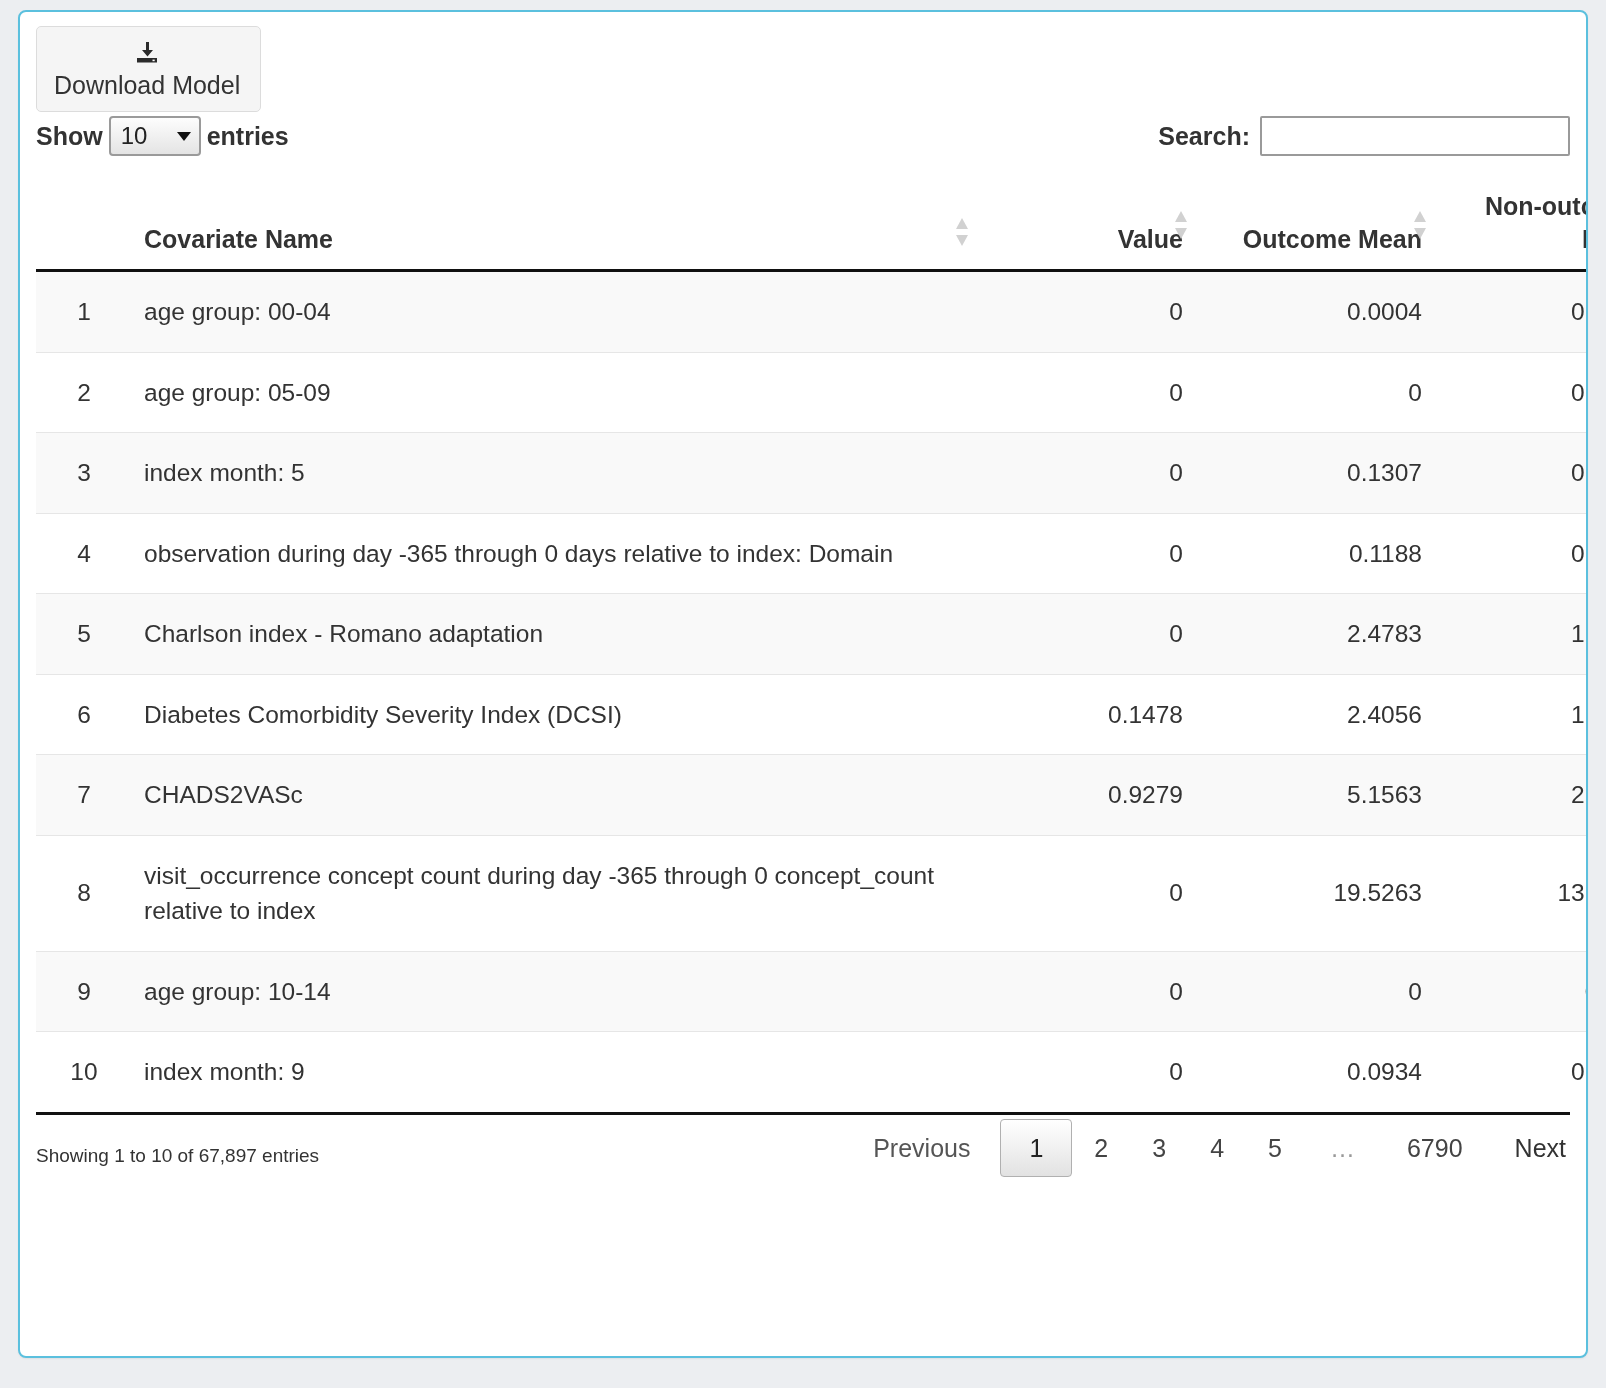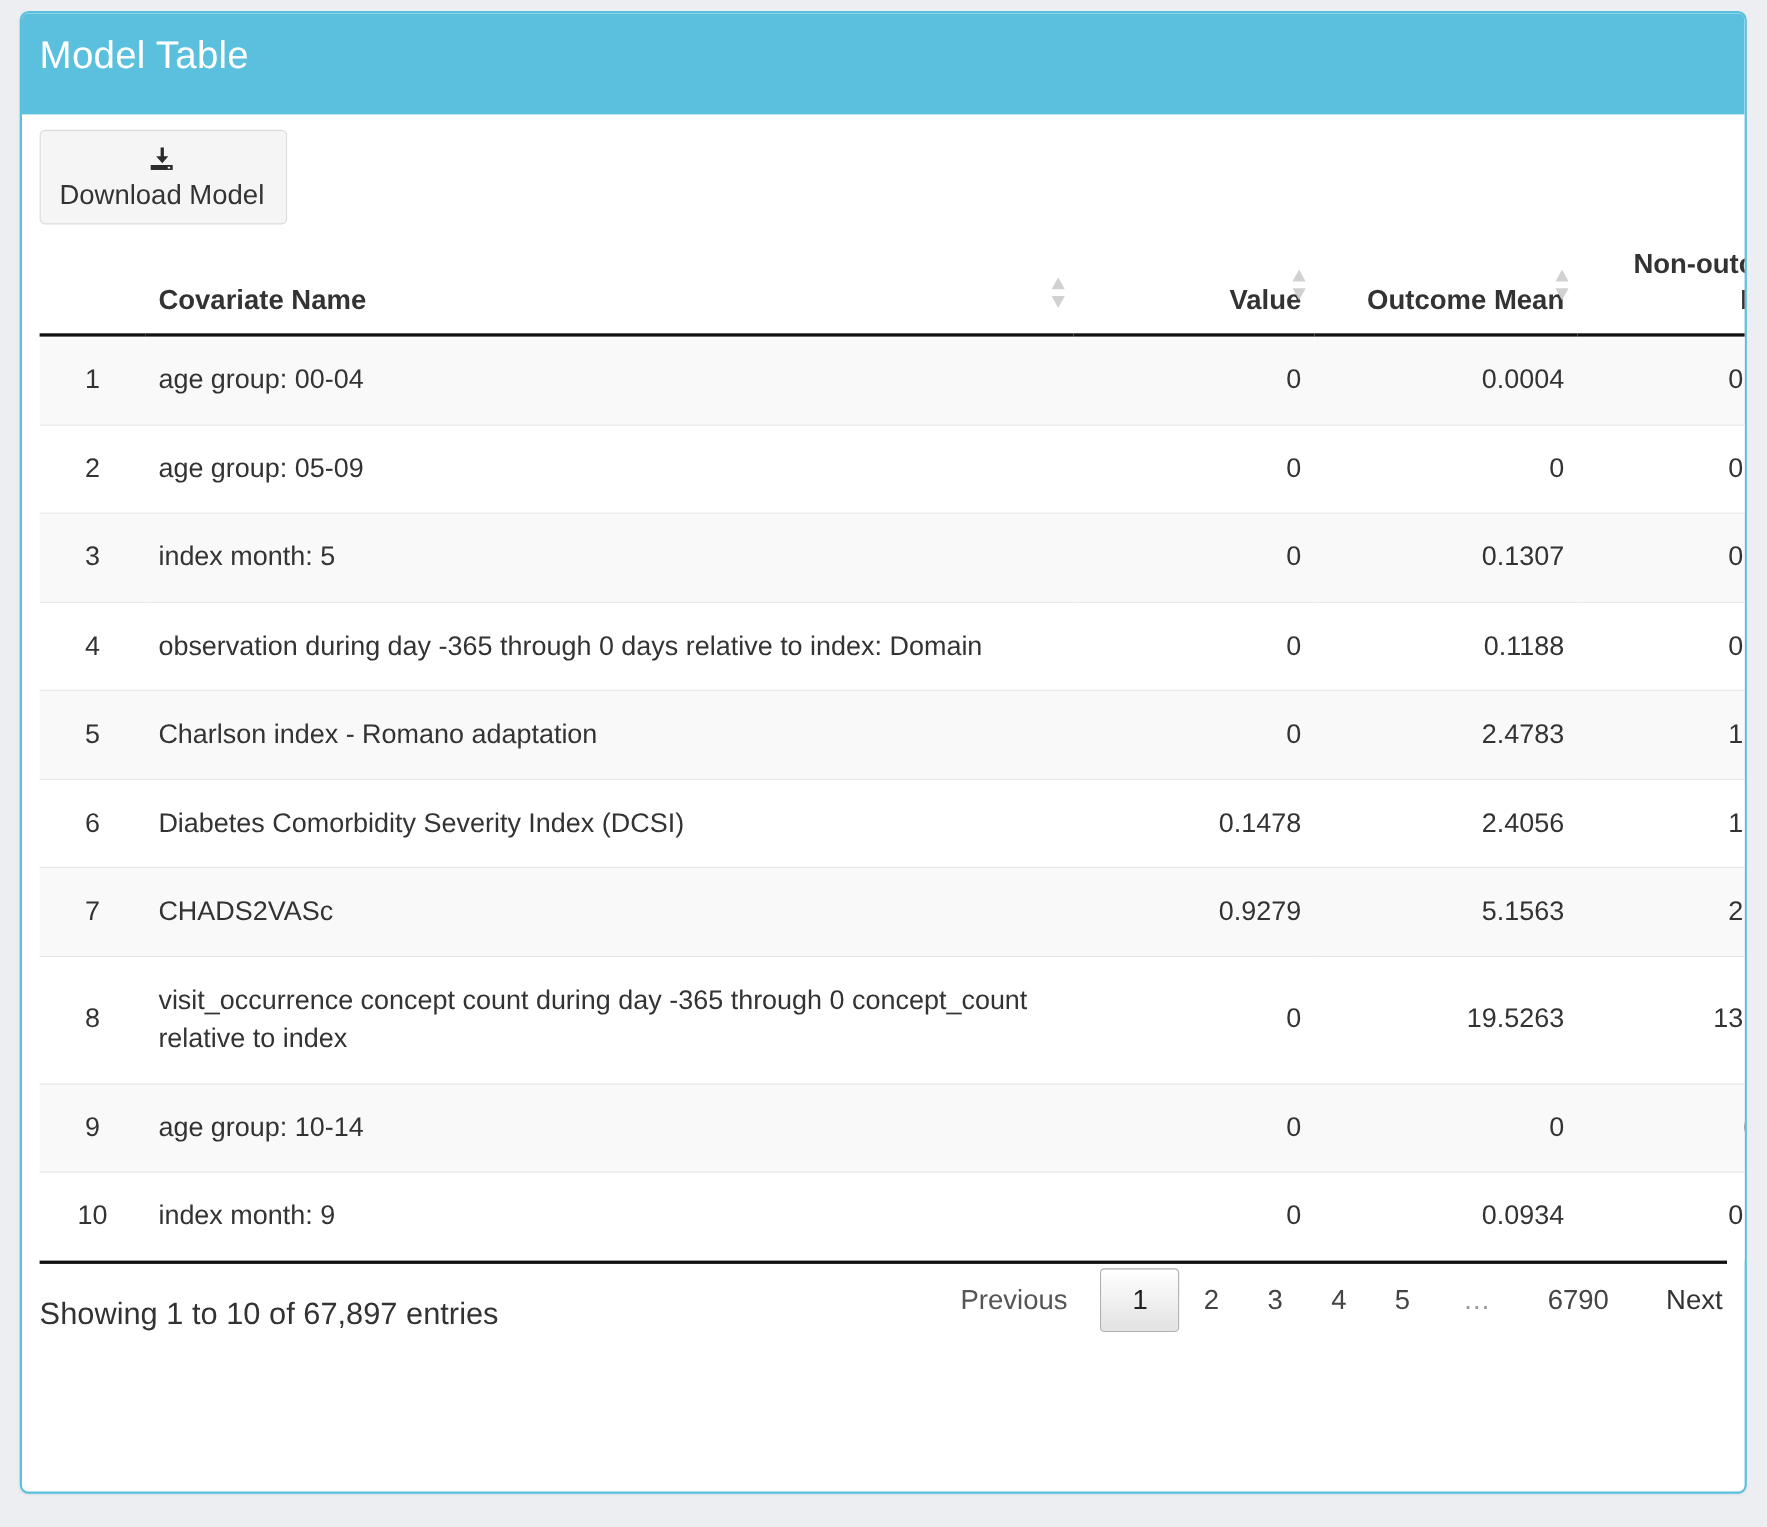--- a/index.html
+++ b/index.html
@@ -174,21 +174,21 @@
   .foot {
     position: relative;
     border-top: 3px solid #111;
     height: 96px;
     margin: 0 0 0 0;
   }
   .foot-info {
     position: absolute;
     left: 0;
     top: 30px;
-    font-size: 28px;
+    font-size: 19px;
     color: #333;
   }
   .pager {
     position: absolute;
     right: 0;
     top: 4px;
     display: flex;
     align-items: center;
   }
   .pg {
@@ -210,37 +210,49 @@
     line-height: 56px;
   }
   .pg.ellipsis { color: #999; padding: 0 26px; letter-spacing: 2px; }
   .pg.last { padding: 0 24px; }
 </style>
 </head>
 <body>
 
 <div class="panel">
 
-  <div class="panel-heading">
-    <div class="panel-title">Model Table</div>
-  </div>
 
   <div class="panel-body">
 
     <button class="dl-btn">
       <span class="dl-icon">
         <svg width="24" height="24" viewBox="0 0 24 24" aria-hidden="true">
           <path d="M11 2 h3 v8 h4 l-5.5 6.5 L7 10 h4 z" fill="#2b2b2b"></path>
           <rect x="2" y="18" width="20" height="4.5" fill="#2b2b2b"></rect>
           <rect x="17.5" y="19.6" width="2.2" height="1.6" fill="#ffffff"></rect>
         </svg>
       </span>
       <span>Download Model</span>
     </button>
 
+    <div class="controls-row">
+      <div class="length-box">
+        <span>Show</span>
+        <span class="length-select">
+          <span>10</span>
+          <span class="caret"></span>
+        </span>
+        <span>entries</span>
+      </div>
+
+      <div class="search-box">
+        <span>Search:</span>
+        <input class="search-input" type="text" placeholder="" style="">
+      </div>
+    </div>
 
     <table class="dt">
       <thead>
         <tr>
           <th class="c-idx"></th>
           <th class="c-name">
             <span>Covariate Name</span>
             <span class="sort-ico">
               <svg width="16" height="34" viewBox="0 0 16 34" aria-hidden="true">
                 <polygon points="8,3 14,14 2,14" fill="#cfcfcf"></polygon>

